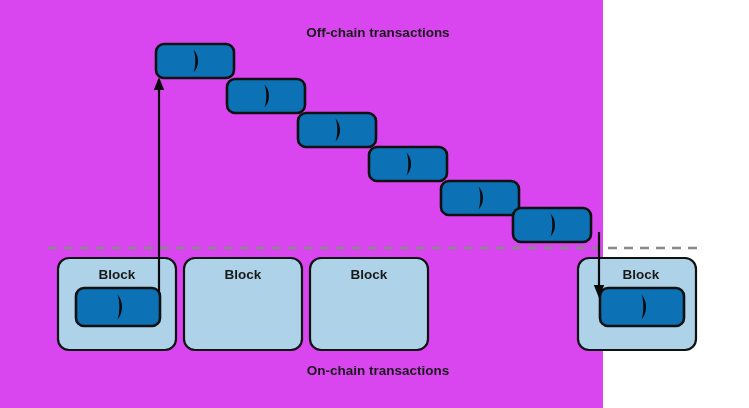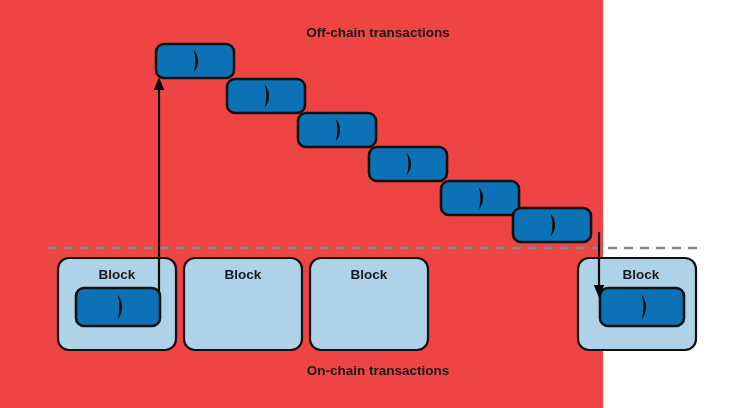--- a/index.html
+++ b/index.html
@@ -10,21 +10,21 @@
   body {
     width: 749px;
     height: 408px;
     overflow: hidden;
     font-family: "Liberation Sans", sans-serif;
   }
   #diagram-root {
     position: relative;
     width: 603px;
     height: 408px;
-    background: #ef4444;
+    background: #d946ef;
   }
   svg#diagram-canvas {
     display: block;
     width: 749px;
     height: 408px;
   }
   .caption-text {
     font-family: "Liberation Sans", sans-serif;
     font-size: 13.5px;
     font-weight: 700;

